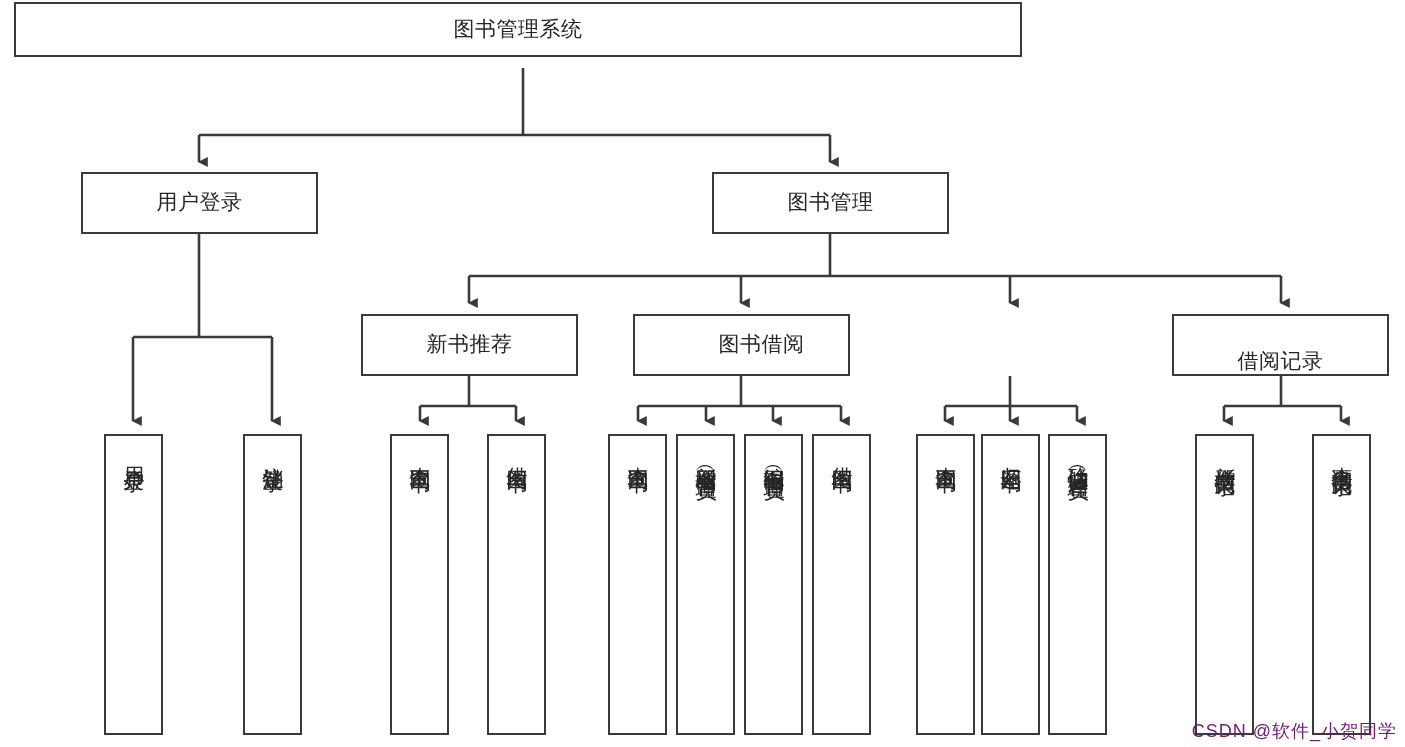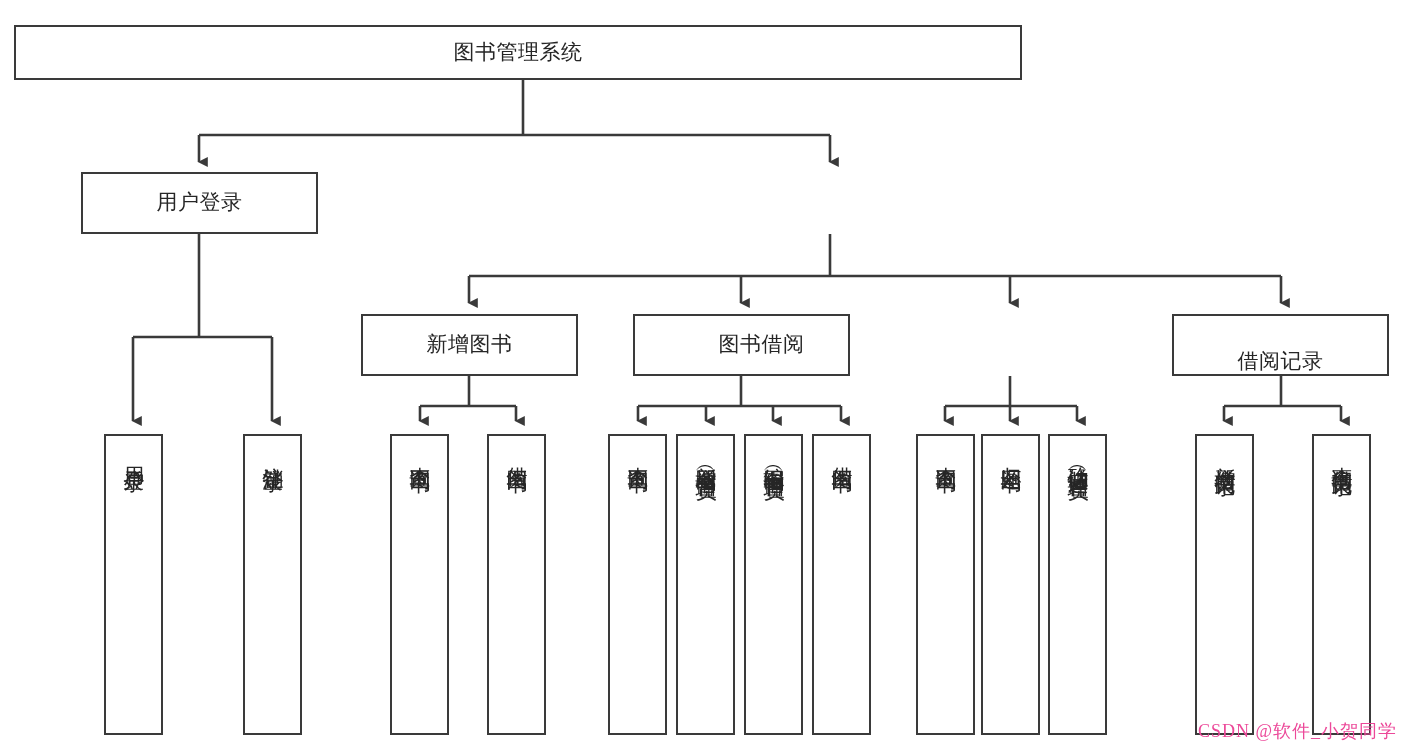--- a/index.html
+++ b/index.html
@@ -59,24 +59,24 @@
     font-size: 21px;
     line-height: 1.0;
     letter-spacing: 2px;
     white-space: nowrap;
   }
   .watermark {
     position: absolute;
     right: 8px;
     bottom: 4px;
     font-size: 18px;
-    color: #ec4899;
+    color: #701a75;
     letter-spacing: 1px;
     white-space: nowrap;
-    font-family: Liberation Serif, serif;
+    font-family: Liberation Sans, sans-serif;
   }
 </style>
 </head>
 <body>
 
 <div id="diagram-root">
 
   <svg class="edges" viewBox="0 0 1405 747" xmlns="http://www.w3.org/2000/svg">
     <defs>
       <marker id="arrowhead" markerWidth="11" markerHeight="11" refX="5.5" refY="9.2" orient="auto" markerUnits="userSpaceOnUse">
@@ -120,30 +120,33 @@
       <path d="M1010,406 L1010,421" marker-end="url(#arrowhead)"></path>
       <path d="M1077,406 L1077,421" marker-end="url(#arrowhead)"></path>
 
       <path d="M1281,376 L1281,406"></path>
       <path d="M1224,406 L1341,406"></path>
       <path d="M1224,406 L1224,421" marker-end="url(#arrowhead)"></path>
       <path d="M1341,406 L1341,421" marker-end="url(#arrowhead)"></path>
     </g>
   </svg>
 
-  <div class="node horiz" style="left:14px; top:25px; width:1008px; height:55px;">
+  <div class="node horiz" style="left:14px; top:2px; width:1008px; height:55px;">
     <span class="label">图书管理系统</span>
   </div>
 
   <div class="node horiz" style="left:81px; top:172px; width:237px; height:62px;">
     <span class="label">用户登录</span>
   </div>
+  <div class="node horiz" style="left:712px; top:172px; width:237px; height:62px;">
+    <span class="label">图书管理</span>
+  </div>
 
   <div class="node horiz" style="left:361px; top:314px; width:217px; height:62px;">
-    <span class="label">新增图书</span>
+    <span class="label">新书推荐</span>
   </div>
   <div class="node horiz" style="left:633px; top:314px; width:217px; height:62px;padding-left:40px;">
     <span class="label">图书借阅</span>
   </div>
   <div class="node horiz" style="left:1172px; top:314px; width:217px; height:62px;align-items:flex-end;">
     <span class="label">借阅记录</span>
   </div>
 
   <div class="node vert" style="left:104px; top:434px; width:59px; height:301px;">
     <span class="label">用户登录</span>

